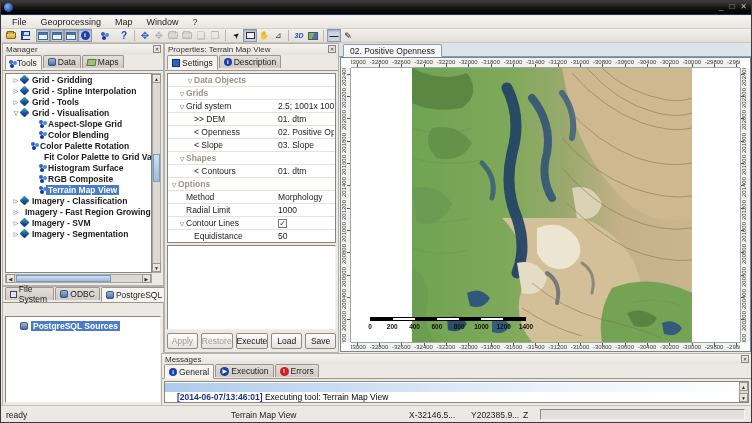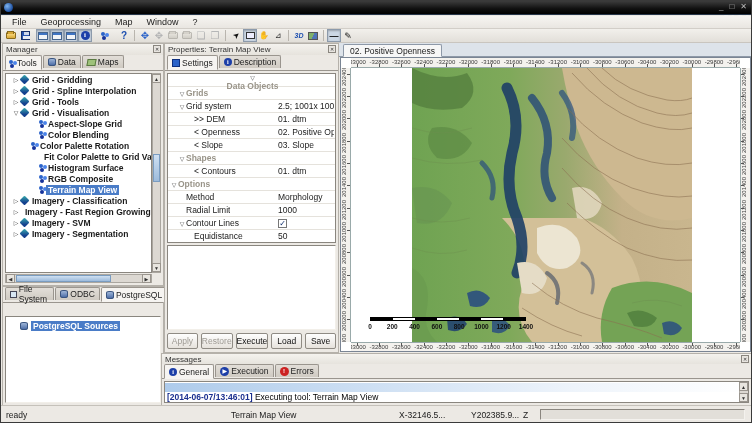--- a/index.html
+++ b/index.html
@@ -116,21 +116,21 @@
   #map-canvas { position:absolute; left:10px; right:10px; top:10px; bottom:9px; background:#fff; overflow:hidden; }
   #terrain { position:absolute; left:61px; top:0; width:280px; height:274px; }
   #scalebar { position:absolute; left:19px; top:249px; height:4px; width:156px; border:1px solid #000; display:flex; }
   #scalebar div { flex:1; }
   #scalelabels { position:absolute; left:19px; top:255px; height:8px; width:200px; font-size:6.5px; font-weight:bold; color:#111; }
   #scalelabels span { position:absolute; transform:translateX(-50%); }
   
   #msg-body { position:absolute; left:2px; right:2px; top:27px; bottom:2px; background:#fff;
     border:1px solid #8a867f; overflow:hidden; }
   .msg-sel { height:9px; background:linear-gradient(90deg,#aecbeb,#eef4fb 70%,#fff); margin-top:1px; }
-  .msg-line { font-size:8.5px; height:10px; white-space:nowrap; padding-left:2px; }
+  .msg-line { font-size:8.5px; height:10px; white-space:nowrap; padding-left:12px; }
   .msg-time { font-weight:bold; color:#1a2f8f; }
   .msg-vsb { position:absolute; right:0; top:0; bottom:0; width:9px; background:#dcd8d2; border-left:1px solid #aaa69f; }
   
   #statusbar { position:absolute; left:0; right:0; bottom:0; height:17px; background:#ece9e4;
     border-top:1px solid #c5c1ba; font-size:8.5px; }
   #statusbar span { position:absolute; top:4px; }
   #progress { position:absolute; right:6px; top:3px; width:205px; height:11px;
     border:1px solid; border-color:#8a867f #f4f2ee #f4f2ee #8a867f; background:#e2dfd9; }
 </style>
 </head>
@@ -372,21 +372,21 @@
         <div class="tab active">
           <span style="width:8px;height:8px;background:#2b63c9;border:1px solid #0d2f7e;display:inline-block;"></span>
           <span>Settings</span>
         </div>
         <div class="tab">
           <span class="i-info" style="width:8px;height:8px;line-height:8px;font-size:6px;">i</span>
           <span>Description</span>
         </div>
       </div>
     <div id="prop-grid" style="position:absolute; left:2px; right:2px; top:29px; height:170px; background:#fff; border:1px solid #8a867f; overflow:hidden;">
-        <div class="prow group" style="position: relative; padding-left: 2px; flex-direction: column;">
+        <div class="prow group" style="position: relative; padding-left: 18px;">
           <span class="exp">▽</span>
           <span class="plbl">Data Objects</span>
         </div>
         <div class="prow group" style="position: relative; padding-left: 10px;">
           <span class="exp">▽</span>
           <span class="plbl">Grids</span>
         </div>
         <div class="prow" style="position: relative; padding-left: 10px;">
           <span class="exp">▽</span>
           <span class="plbl">Grid system</span>
@@ -692,19 +692,19 @@
       <div class="msg-vsb">
         <div class="sb-btn" style="top:0; left:-1px;">▲</div>
         <div class="sb-btn" style="bottom:0; left:-1px;">▼</div>
       </div>
     </div>
   </div>
 
   <div id="statusbar">
     <span style="left:5px;">ready</span>
     <span style="left:230px;">Terrain Map View</span>
-    <span style="left:398px;">X-32146.5...</span>
+    <span style="left:408px;">X-32146.5...</span>
     <span style="left:470px;">Y202385.9...</span>
     <span style="left:522px;">Z</span>
     <div id="progress"></div>
   </div>
 
 </div>
 
 </body></html>

